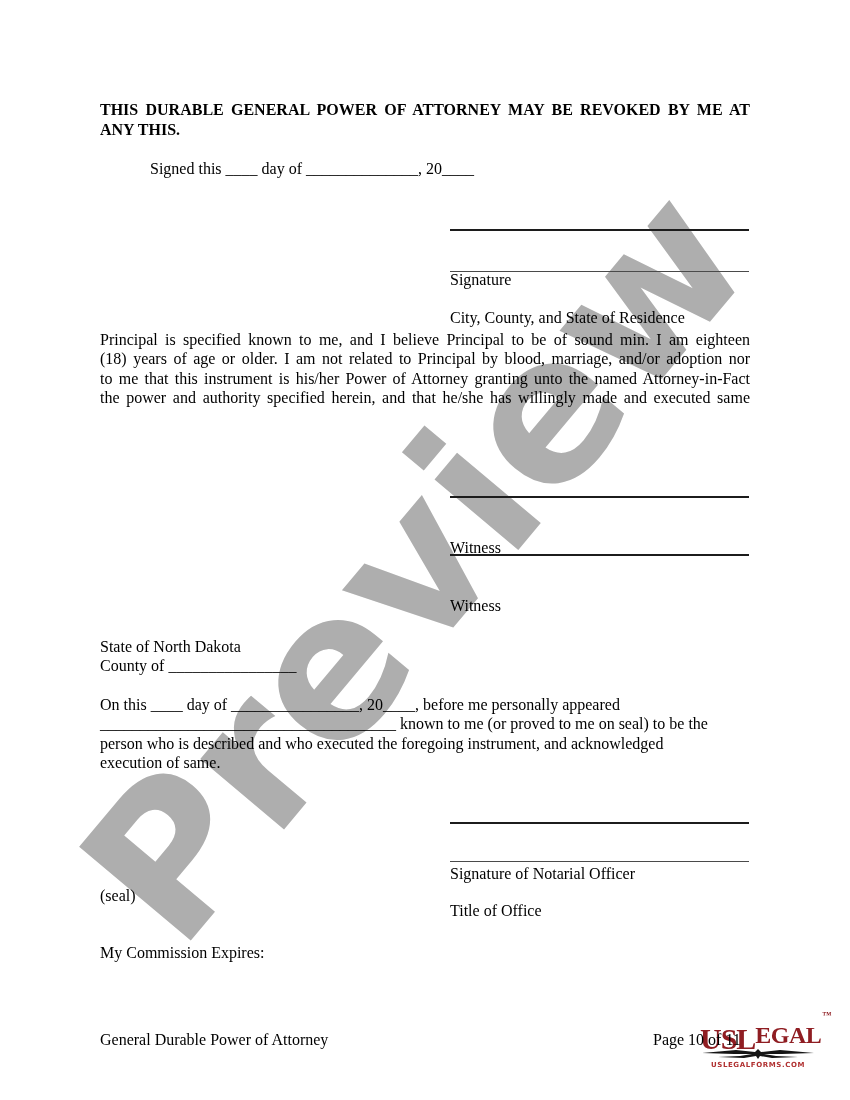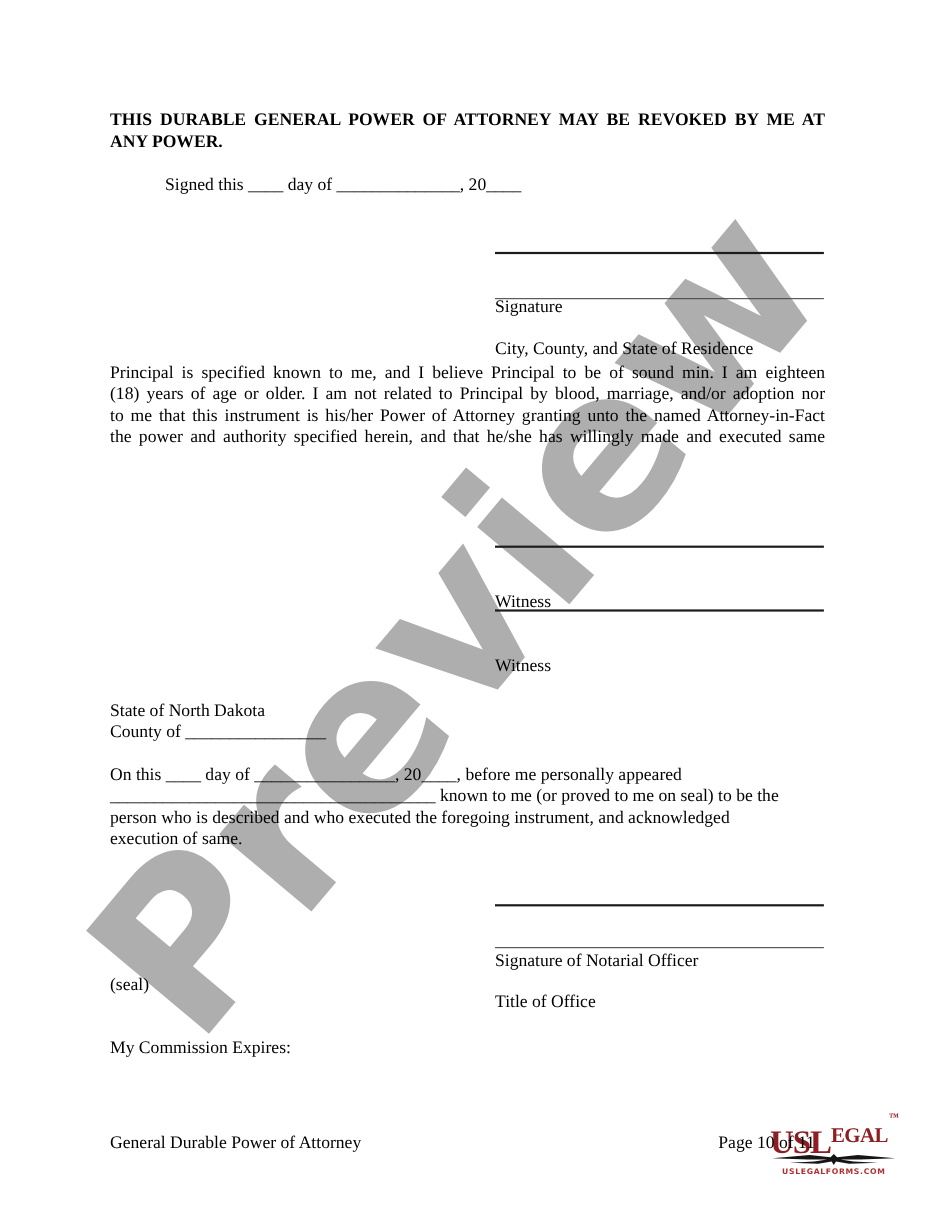--- a/index.html
+++ b/index.html
@@ -23,41 +23,41 @@
   .rule{position:absolute;left:450px;width:299px;height:0;}
   .rule-solid{border-top:2px solid #1c1c1c;}
   .rule-thin{border-top:1px solid #4a4a4a;}
   .under-label{position:absolute;left:450px;line-height:19px;margin-top:35px;}
   
   .footer-left{position:absolute;left:100px;top:1030px;line-height:19px;}
   .footer-page{position:absolute;left:653px;top:1030px;line-height:19px;z-index:4;}
   .logo{position:absolute;left:700px;top:1022px;width:124px;z-index:3;}
   .logo-text{display:flex;align-items:flex-start;font-weight:bold;white-space:nowrap;}
   .logo-usl{font-size:30px;letter-spacing:-1px;}
-  .logo-egal{font-size:19px;letter-spacing:-0.5px;}
+  .logo-egal{font-size:24px;letter-spacing:-0.5px;}
   .logo-tm{font-size:9px;position:relative;top:-12px;left:1px;}
   .logo-eagle{position:absolute;left:2px;top:26px;}
   .logo-tagline{
     position:absolute;left:0;top:39px;width:116px;text-align:center;
     font-family:"DejaVu Sans",sans-serif;font-size:7px;font-weight:bold;
     letter-spacing:0.6px;white-space:nowrap;
   }
 </style>
 </head>
 <body>
 
 <div class="page">
 
   <div class="watermark" style="color: rgb(174, 174, 174);">Preview</div>
 
   <div class="content">
 
     <div class="heading">
       <div class="jline">THIS DURABLE GENERAL POWER OF ATTORNEY MAY BE REVOKED BY ME AT</div>
-      <div>ANY POWER.</div>
+      <div>ANY THIS.</div>
     </div>
 
     <div class="abs" style="left:150px;top:159px;">Signed this ____ day of ______________, 20____</div>
 
     <div class="rule rule-solid" style="top:229px;"></div>
     <div class="under-label" style="top:235px;">Signature</div>
     <div class="rule rule-thin" style="top:271px;"></div>
     <div class="under-label" style="top:273px;">City, County, and State of Residence</div>
 
     <div class="para" style="top:330px;">

